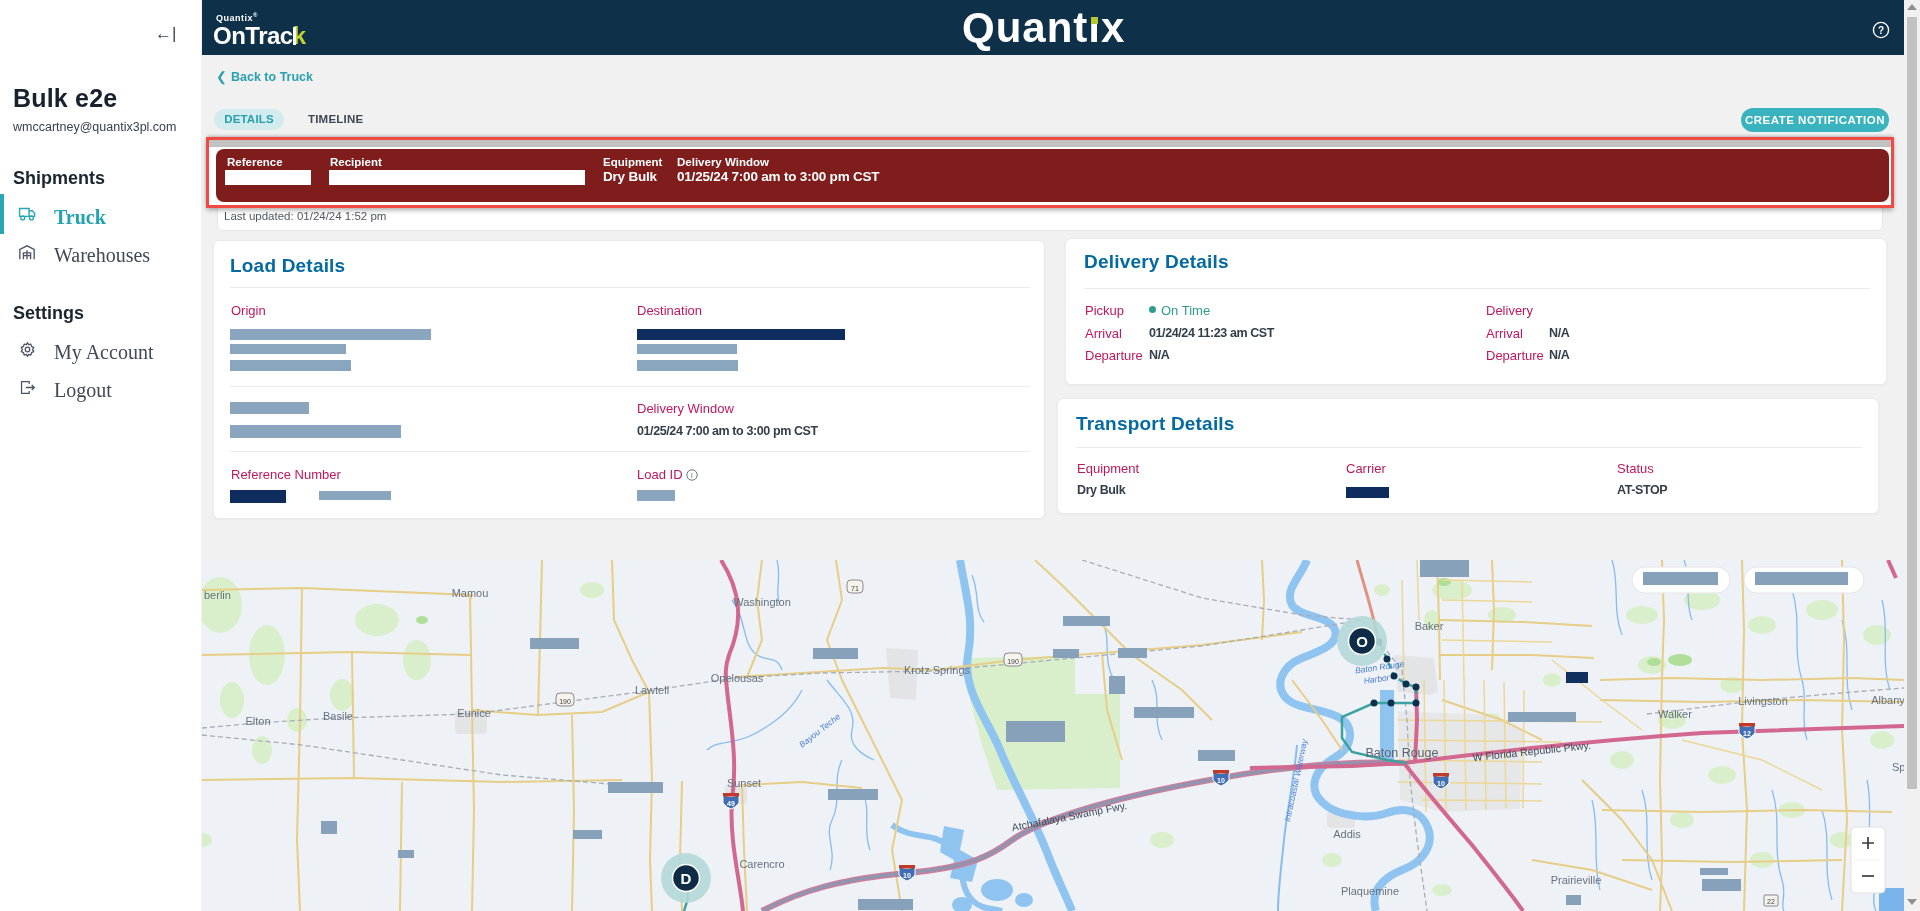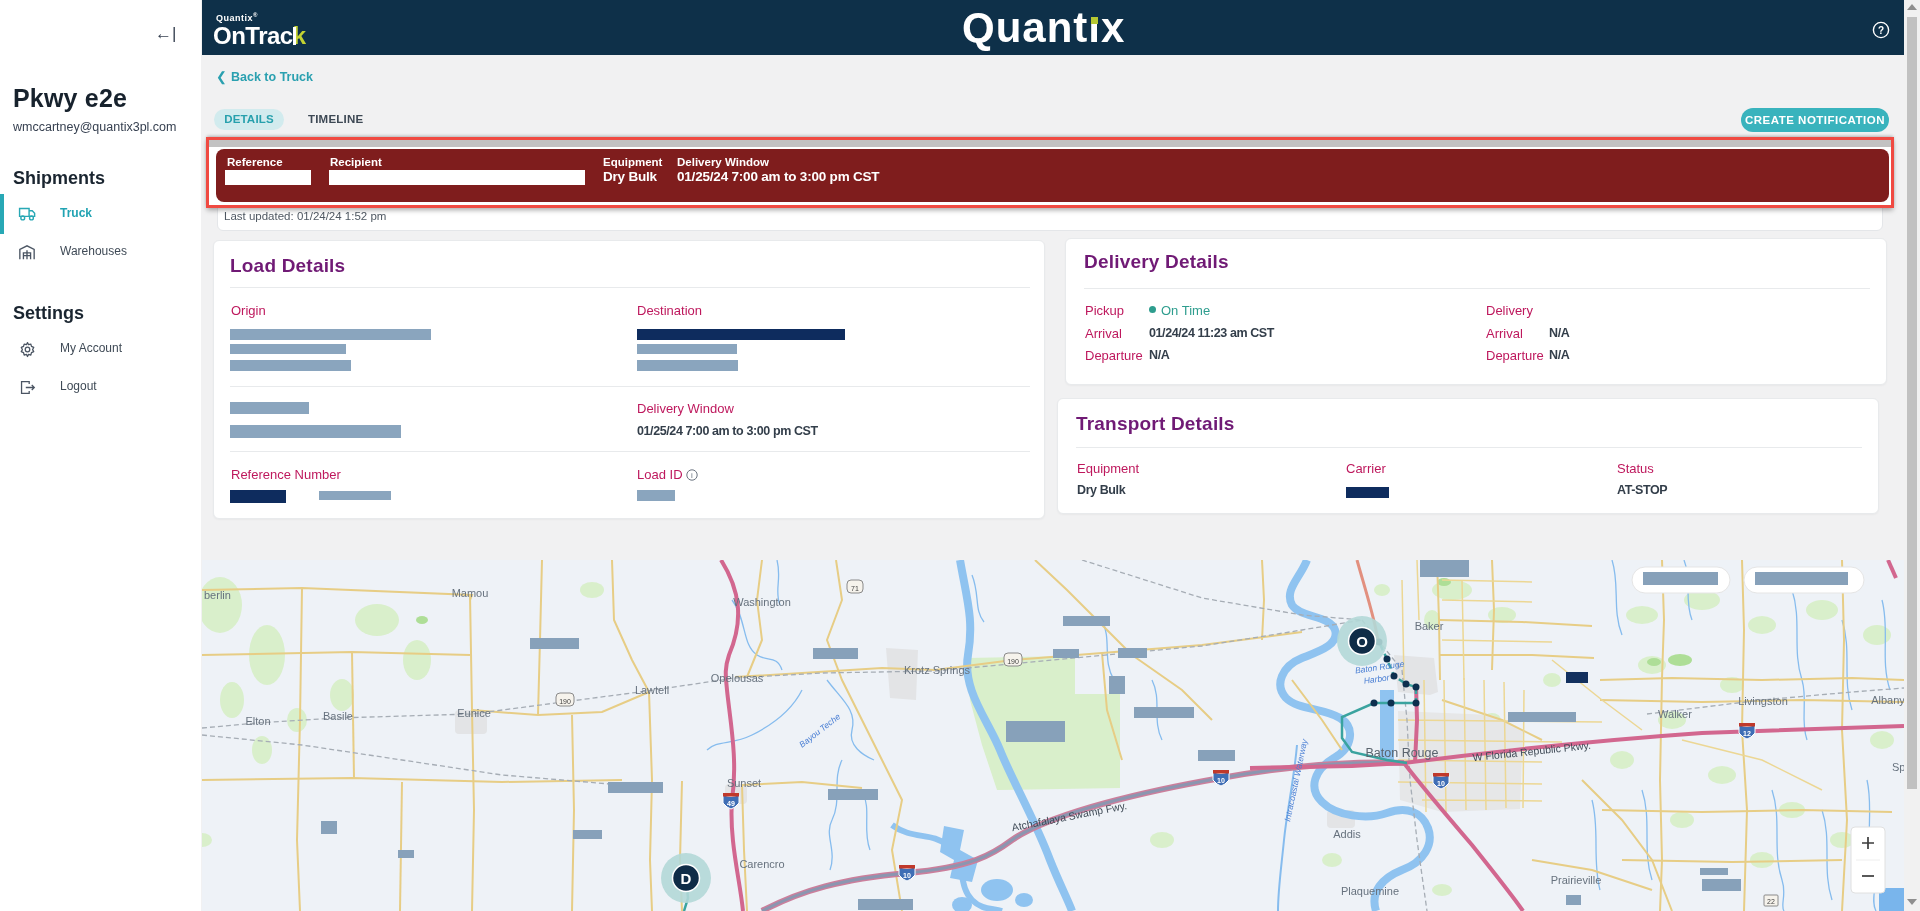--- a/index.html
+++ b/index.html
@@ -6,21 +6,21 @@
   html,body { width:1920px; height:911px; overflow:hidden; font-family:"Liberation Sans", sans-serif; }
   body { background:#f1f1f2; position:relative; }
   .abs { position:absolute; }
 
   
   #sidebar { left:0; top:0; width:201px; height:911px; background:#ffffff; }
   #collapse { left:155px; top:24px; font-size:17px; color:#374151; }
   #uname { left:13px; top:84px; font-size:25px; font-weight:bold; color:#17222d; letter-spacing:.2px; }
   #uemail { left:13px; top:120px; font-size:12.5px; color:#374151; }
   .navhead { left:13px; font-size:18px; font-weight:bold; color:#1a2530; }
-  .navitem { left:60px; font-size:12px; color:#3f4a56; }
+  .navitem { left:54px; font-size:20px; color:#3f4a56;font-family:Liberation Serif, serif; }
   .activebar { left:0; top:194px; width:4px; height:40px; background:#28a8b5; }
 
   
   #header { left:202px; top:0; width:1702px; height:55px; background:#0e3049; }
   #logoQ { left:216px; top:12px; color:#fff; font-size:9px; font-weight:bold; letter-spacing:.5px; }
   #logoT { left:213px; top:22px; color:#fff; font-size:24px; font-weight:bold; letter-spacing:-.5px; }
   #bigQ { left:962px; top:4px; color:#fff; font-size:42px; font-weight:bold; letter-spacing:1px; }
 
   
   #sbar { left:1904px; top:0; width:16px; height:911px; background:#f1f1f1; z-index:9; }
@@ -43,21 +43,21 @@
   #banner { left:216px; top:149px; width:1673px; height:53px; background:#7f1d1d; border-radius:8px; }
   .blab { position:absolute; top:7px; color:#fff; font-size:11.5px; font-weight:bold; }
   .bbox { position:absolute; top:21px; height:15px; background:#fff; }
   .bval { position:absolute; top:20px; color:#fff; font-size:13.5px; font-weight:bold; letter-spacing:-.2px; }
 
   
   .card { background:#fff; border:1px solid #e8eaec; border-radius:6px; box-shadow:0 1px 2px rgba(0,0,0,.04); }
   #loadcard { left:213px; top:240px; width:832px; height:279px; }
   #delcard  { left:1065px; top:238px; width:822px; height:147px; }
   #transcard{ left:1057px; top:398px; width:822px; height:116px; }
-  .cardhead { position:absolute; font-size:19px; font-weight:bold; color:#701a75; letter-spacing:.2px; }
+  .cardhead { position:absolute; font-size:19px; font-weight:bold; color:#0369a1; letter-spacing:.2px; }
   .divider { position:absolute; height:1px; background:#e8eaec; }
   .lab { position:absolute; font-size:13px; color:#be185d; }
   .val { position:absolute; font-size:12.5px; font-weight:bold; color:#333e4a; letter-spacing:-.4px; }
   .bar { position:absolute; background:#8aa5be; }
   .barnavy { position:absolute; background:#0e2c5e; }
 
   
   #map { left:202px; top:560px; width:1702px; height:351px; }
 </style>
 </head>
@@ -67,21 +67,21 @@
 <div class="abs" id="logoQ">Quantix<span style="font-size:6px;vertical-align:4px;">®</span></div>
 <div class="abs" id="logoT">OnTrac<span style="color:#c3d232;">k</span><span style="position:absolute;left:80px;top:4.5px;width:2.5px;height:18.5px;background:#fff;"></span></div>
 <div class="abs" id="bigQ">Quantıx<span style="position:absolute;left:129px;top:13px;width:7px;height:7px;background:#b7c832;"></span></div>
 <svg class="abs" style="left:1872px;top:21px;" width="18" height="18" viewBox="0 0 18 18">
   <circle cx="9" cy="9" r="7.6" fill="none" stroke="#fff" stroke-width="1.4"></circle>
   <text x="9" y="13" text-anchor="middle" fill="#fff" font-size="10" font-weight="bold" font-family="Liberation Sans">?</text>
 </svg>
 
 <div class="abs" id="sidebar"></div>
 <div class="abs" id="collapse">←|</div>
-<div class="abs" id="uname">Pkwy e2e</div>
+<div class="abs" id="uname">Bulk e2e</div>
 <div class="abs" id="uemail">wmccartney@quantix3pl.com</div>
 <div class="abs navhead" style="top:168px;">Shipments</div>
 <div class="abs activebar"></div>
 <svg class="abs" style="left:18px;top:206px;" width="19" height="16" viewBox="0 0 24 20">
   <g fill="none" stroke="#28a8b5" stroke-width="1.8">
     <path d="M2 3 h12 v10 h-12 z M14 6 h4 l3 3 v4 h-7"></path>
     <circle cx="6" cy="15" r="2.4"></circle>
       <circle cx="17" cy="15" r="2.4"></circle>
   </g>
 </svg>

